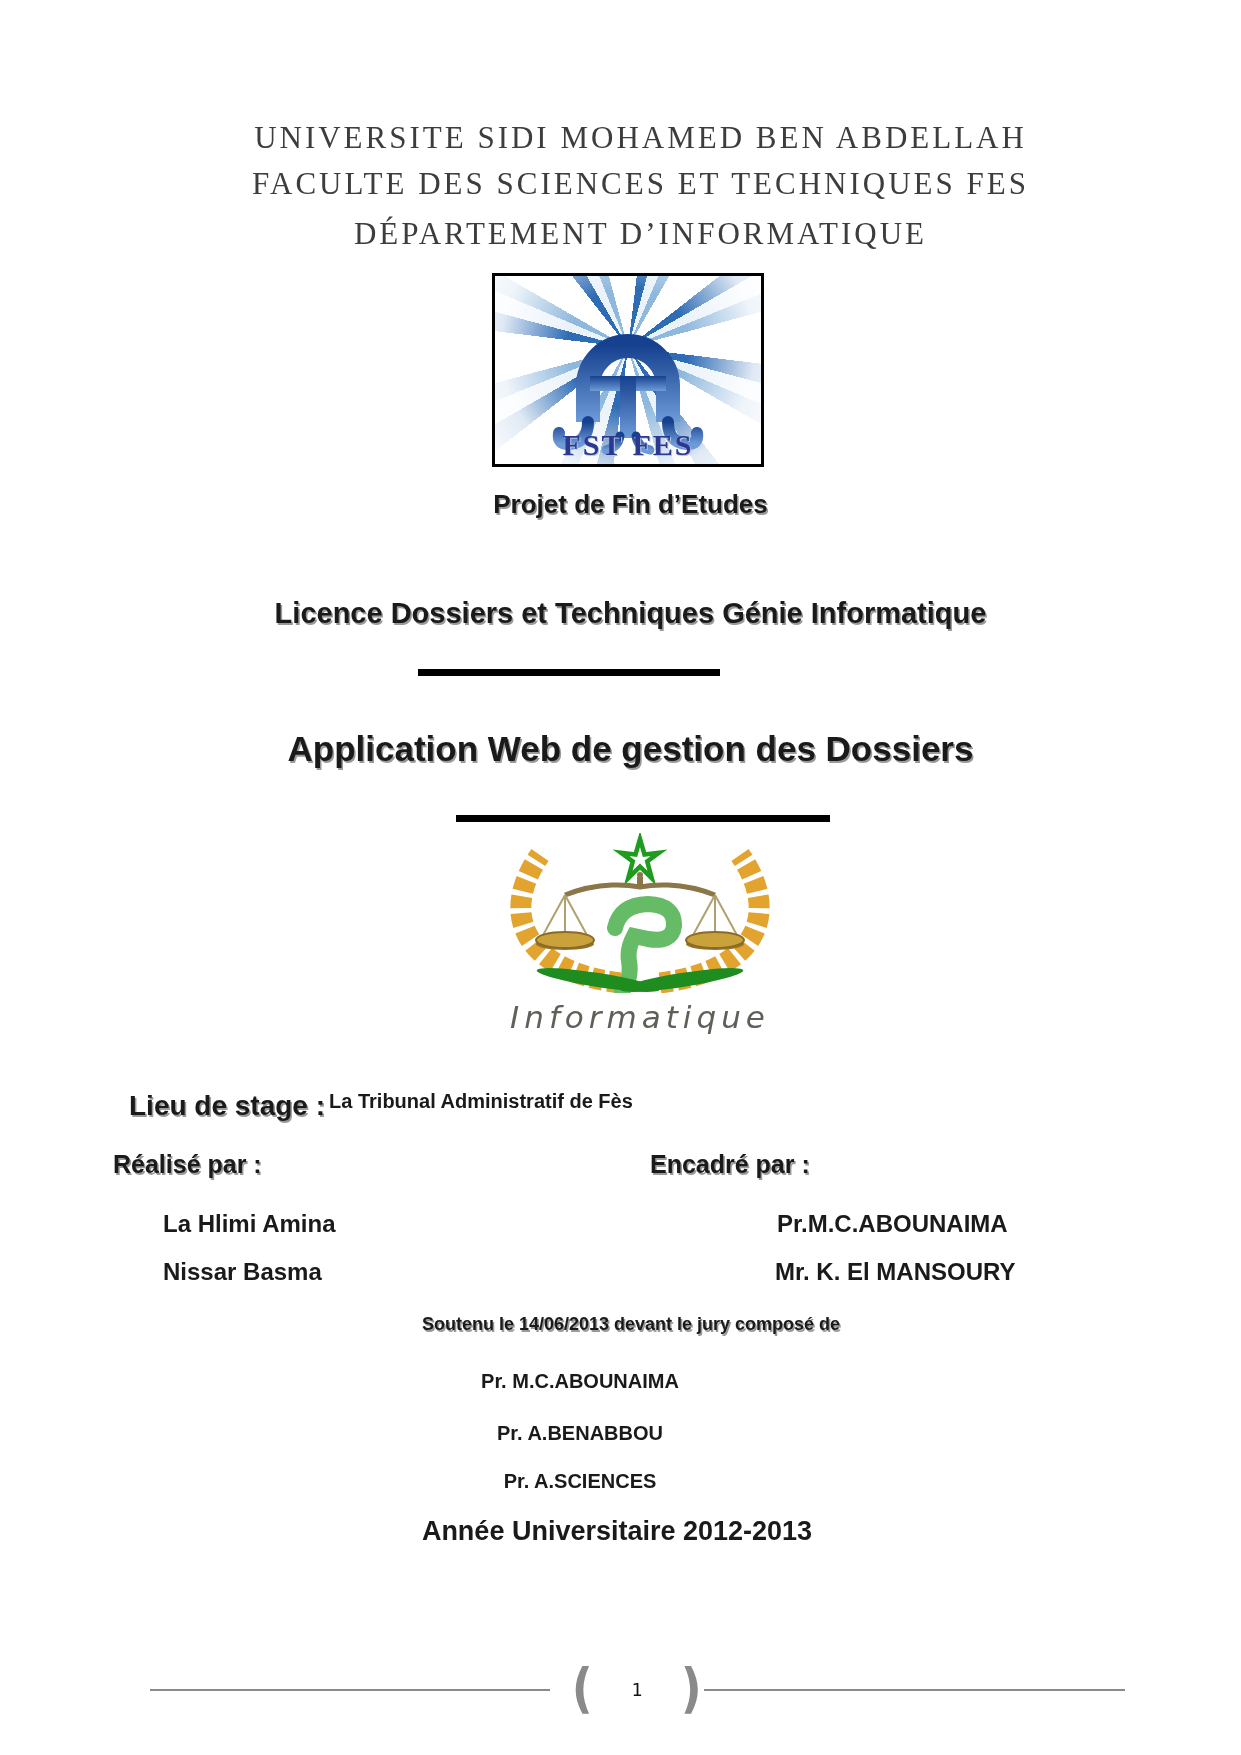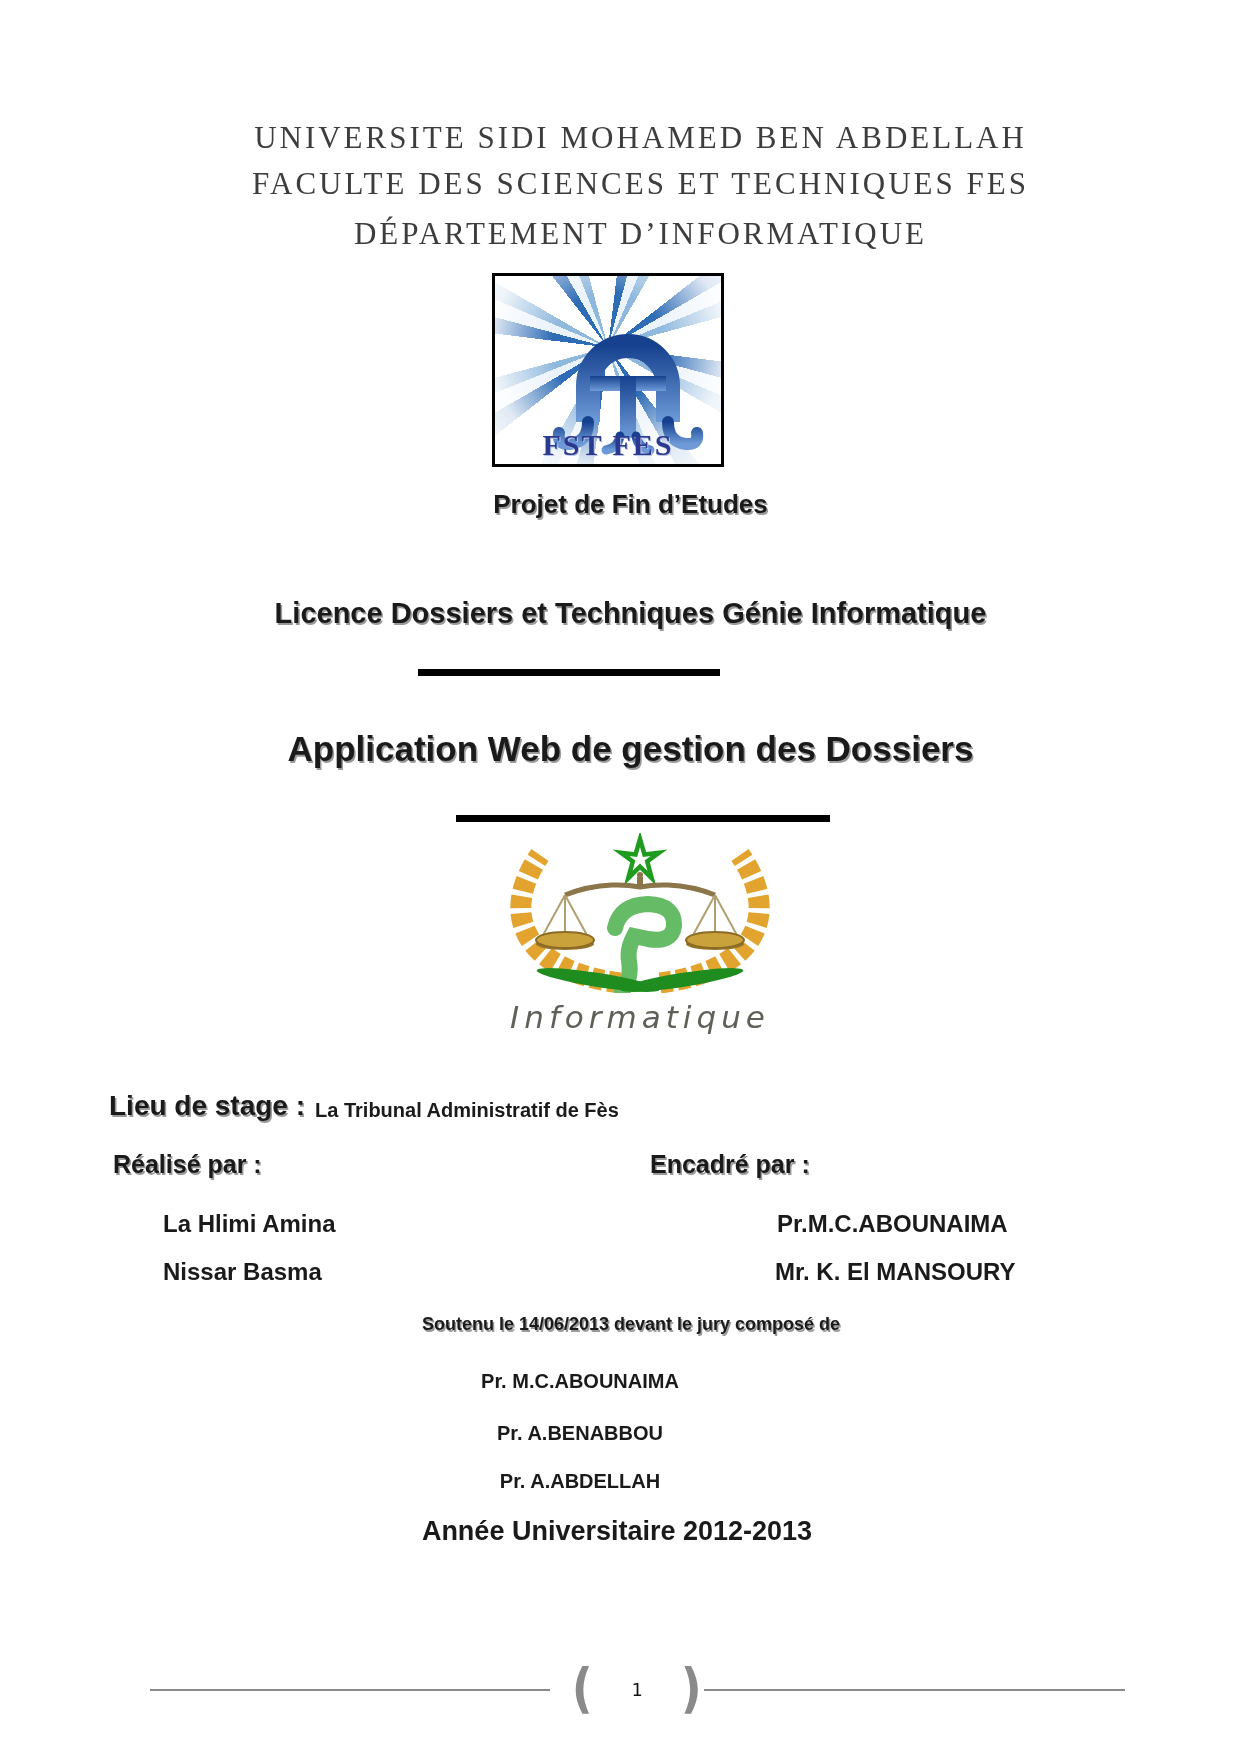--- a/index.html
+++ b/index.html
@@ -16,21 +16,21 @@
   .cx{left:50%;transform:translateX(-50%);white-space:nowrap;}
   .sh{text-shadow:1.5px 1.5px 0 #9a9a9a;}
   
   .uni-line{
     width:100%;text-align:center;
     font-family:"Liberation Serif",serif;
     font-size:31px;letter-spacing:3px;color:#3d3d3d;white-space:nowrap;
   }
   
   .fst-logo{
-    left:492px;top:273px;width:232px;height:194px;
+    left:492px;top:273px;width:272px;height:194px;
     border:3px solid #000;box-sizing:border-box;
     background:
       radial-gradient(circle at 50% 38%, rgba(255,255,255,0) 0 34%, rgba(255,255,255,.85) 72%, #fff 100%),
       repeating-conic-gradient(from 7deg at 50% 38%, #2e6cb5 0deg 8deg, #eaf2fa 8deg 16deg, #8fb8dd 16deg 23deg, #ffffff 23deg 45deg);
   }
   .fst-logo svg{position:absolute;left:0;top:0;}
   .fst-caption{
     position:absolute;left:0;right:0;bottom:2px;text-align:center;
     font-family:"Liberation Serif",serif;font-weight:bold;
     font-size:30px;letter-spacing:2px;color:#2b3990;
@@ -43,21 +43,21 @@
   .rule2{left:456px;top:815px;width:354px;}
   .app-title{top:729px;font-size:35px;font-weight:bold;}
   
   .trib-logo{left:450px;top:833px;width:340px;text-align:center;}
   .trib-caption{
     margin-top:2px;
     font-family:"DejaVu Sans",sans-serif;font-style:italic;
     font-size:31px;letter-spacing:5px;color:#5f6159;white-space:nowrap;
   }
   
-  .lieu{left:89px;top:1090px;display:flex;align-items:flex-end;gap:10px;white-space:nowrap;}
+  .lieu{left:109px;top:1090px;display:flex;align-items:flex-start;gap:4px;white-space:nowrap;}
   .lieu-label{font-size:28px;font-weight:bold;}
   .lieu-value{font-size:20px;font-weight:bold;}
   .par-label{top:1150px;font-size:25px;font-weight:bold;white-space:nowrap;}
   .realise-label{left:93px;}
   .encadre-label{left:630px;}
   .name{font-size:24px;font-weight:bold;white-space:nowrap;}
   .author-1{left:143px;top:1210px;}
   .author-2{left:143px;top:1258px;}
   .supervisor-1{left:757px;top:1210px;}
   .supervisor-2{left:755px;top:1258px;}
@@ -160,21 +160,21 @@
 
   <div class="abs name author-1">La Hlimi Amina</div>
   <div class="abs name author-2">Nissar Basma</div>
   <div class="abs name supervisor-1">Pr.M.C.ABOUNAIMA</div>
   <div class="abs name supervisor-2">Mr. K. El MANSOURY</div>
 
   <div class="abs cx sh soutenu">Soutenu le 14/06/2013 devant le jury composé de</div>
 
   <div class="abs cx name jury jury-1">Pr. M.C.ABOUNAIMA</div>
   <div class="abs cx name jury jury-2">Pr. A.BENABBOU</div>
-  <div class="abs cx name jury jury-3">Pr. A.ABDELLAH</div>
+  <div class="abs cx name jury jury-3">Pr. A.SCIENCES</div>
 
   <div class="abs cx annee">Année Universitaire 2012-2013</div>
 
   <div class="abs footer-line"></div>
   <div class="abs footer-pager">
     <span class="bracket">(</span>
     <span class="page-number">1</span>
     <span class="bracket">)</span>
   </div>
 

